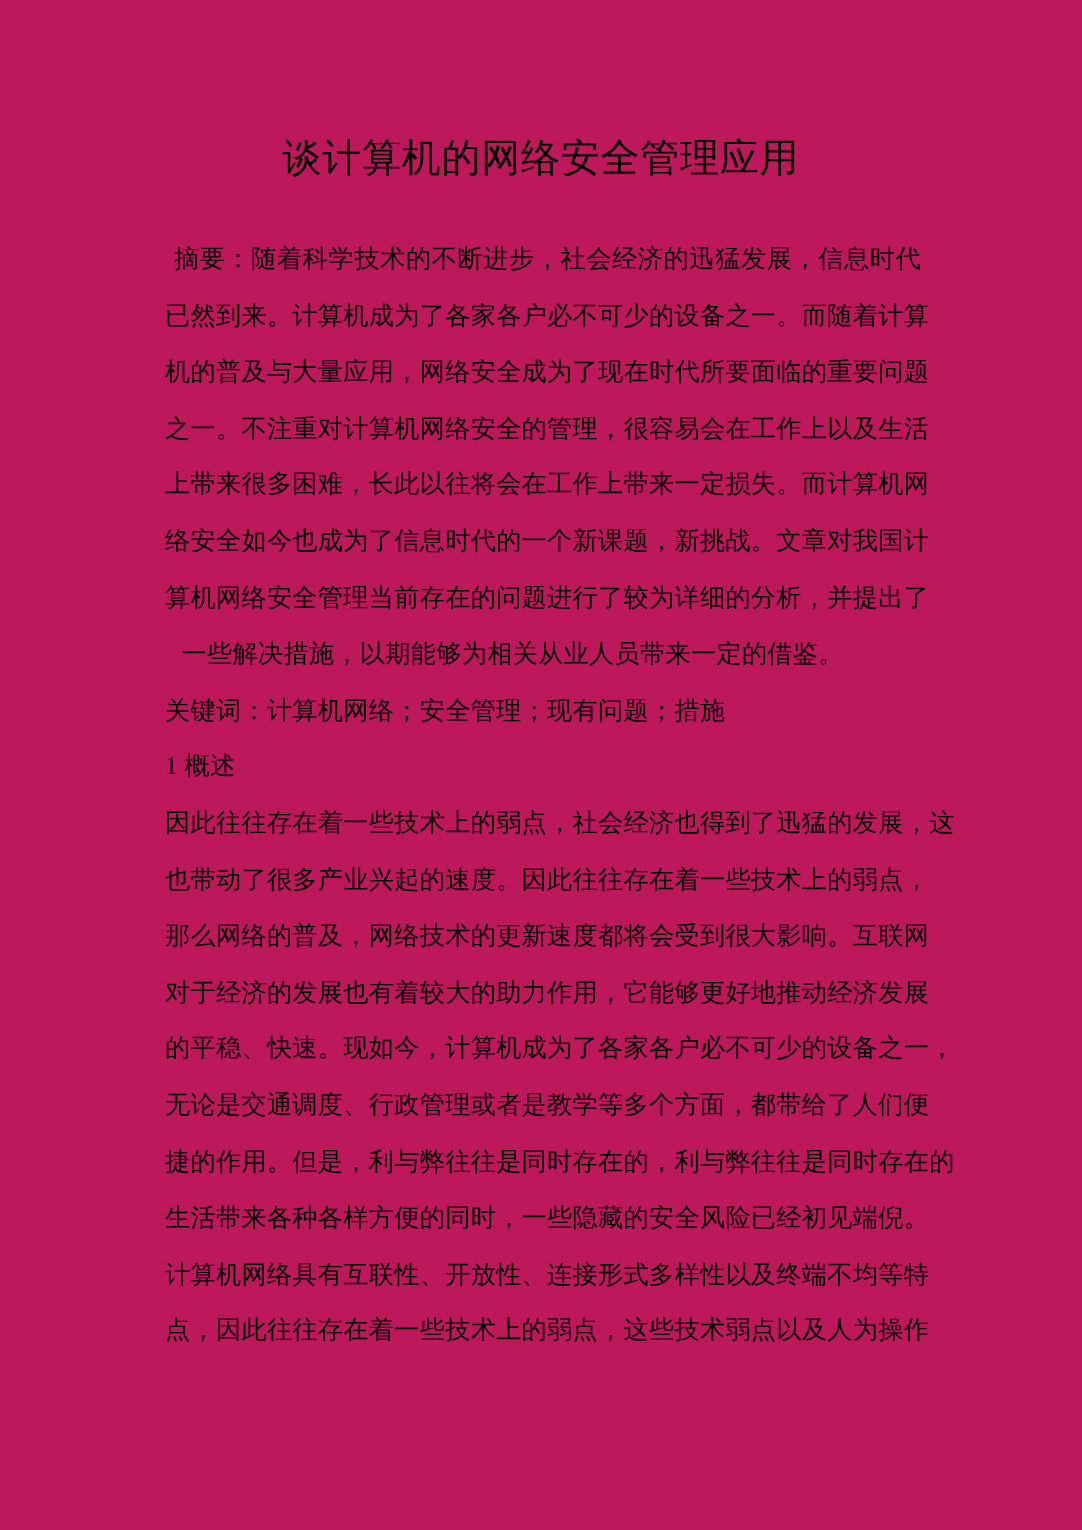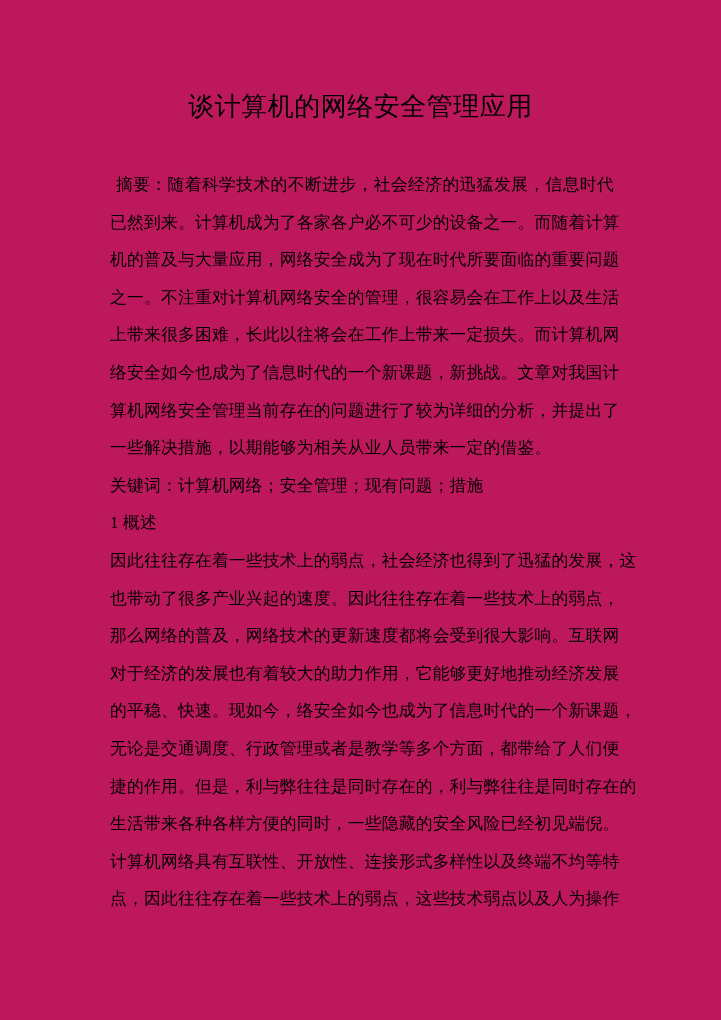--- a/index.html
+++ b/index.html
@@ -31,35 +31,36 @@
       text-align: center;
       font-size: 26px;
       line-height: 40px;
       letter-spacing: 0.5px;
       font-weight: normal;
       margin: 0;
     }
     .body {
       position: absolute;
       left: 110px;
-      top: 166px;
+      top: 154px;
       width: 504px;
     }
     .line {
       display: block;
       height: 37.6px;
       line-height: 37.6px;
       font-size: 16.8px;
       white-space: nowrap;
       text-align: justify;
       text-align-last: justify;
       letter-spacing: 0.2px;
     }
     .line.last {
       text-align-last: left;
+      margin-left: 11px;
     }
     .line.indent {
       padding-left: 6px;
     }
     .line.short {
       text-align-last: left;
       font-family: Liberation Serif, serif;
     }
   </style>
 </head>
@@ -82,21 +83,21 @@
 
     <span class="line short">关键词：计算机网络；安全管理；现有问题；措施</span>
 
     <span class="line short">1 概述</span>
 
     <div>
       <span class="line">因此往往存在着一些技术上的弱点，社会经济也得到了迅猛的发展，这</span>
       <span class="line">也带动了很多产业兴起的速度。因此往往存在着一些技术上的弱点，</span>
       <span class="line">那么网络的普及，网络技术的更新速度都将会受到很大影响。互联网</span>
       <span class="line">对于经济的发展也有着较大的助力作用，它能够更好地推动经济发展</span>
-      <span class="line">的平稳、快速。现如今，络安全如今也成为了信息时代的一个新课题，</span>
+      <span class="line">的平稳、快速。现如今，计算机成为了各家各户必不可少的设备之一，</span>
       <span class="line">无论是交通调度、行政管理或者是教学等多个方面，都带给了人们便</span>
       <span class="line">捷的作用。但是，利与弊往往是同时存在的，利与弊往往是同时存在的</span>
       <span class="line">生活带来各种各样方便的同时，一些隐藏的安全风险已经初见端倪。</span>
       <span class="line">计算机网络具有互联性、开放性、连接形式多样性以及终端不均等特</span>
       <span class="line">点，因此往往存在着一些技术上的弱点，这些技术弱点以及人为操作</span>
     </div>
   </div>
 </div>
 
 </body></html>

